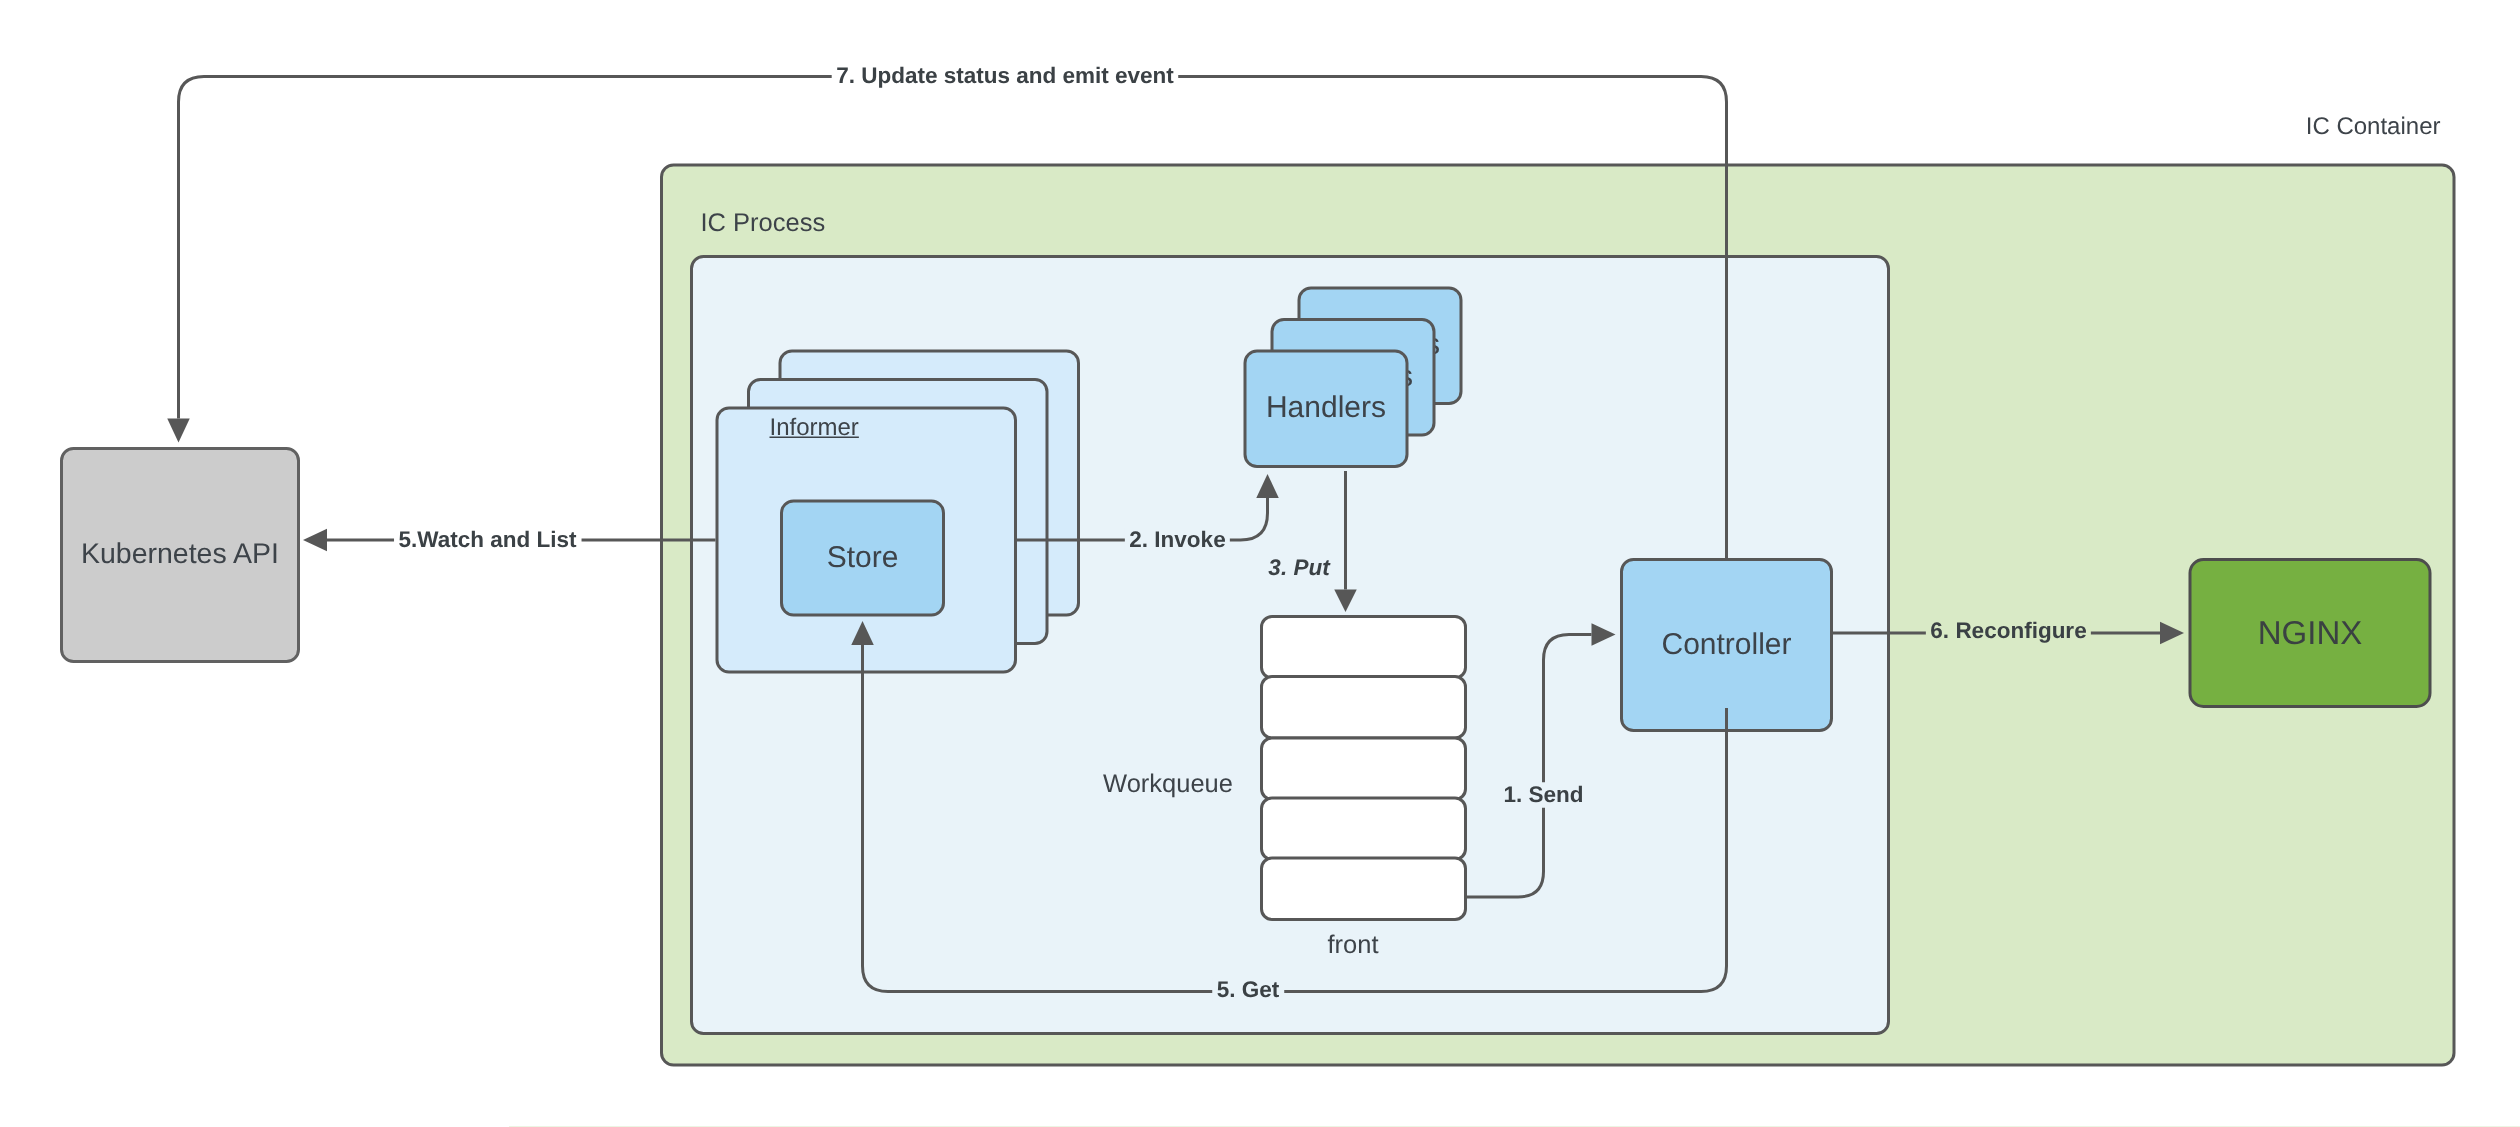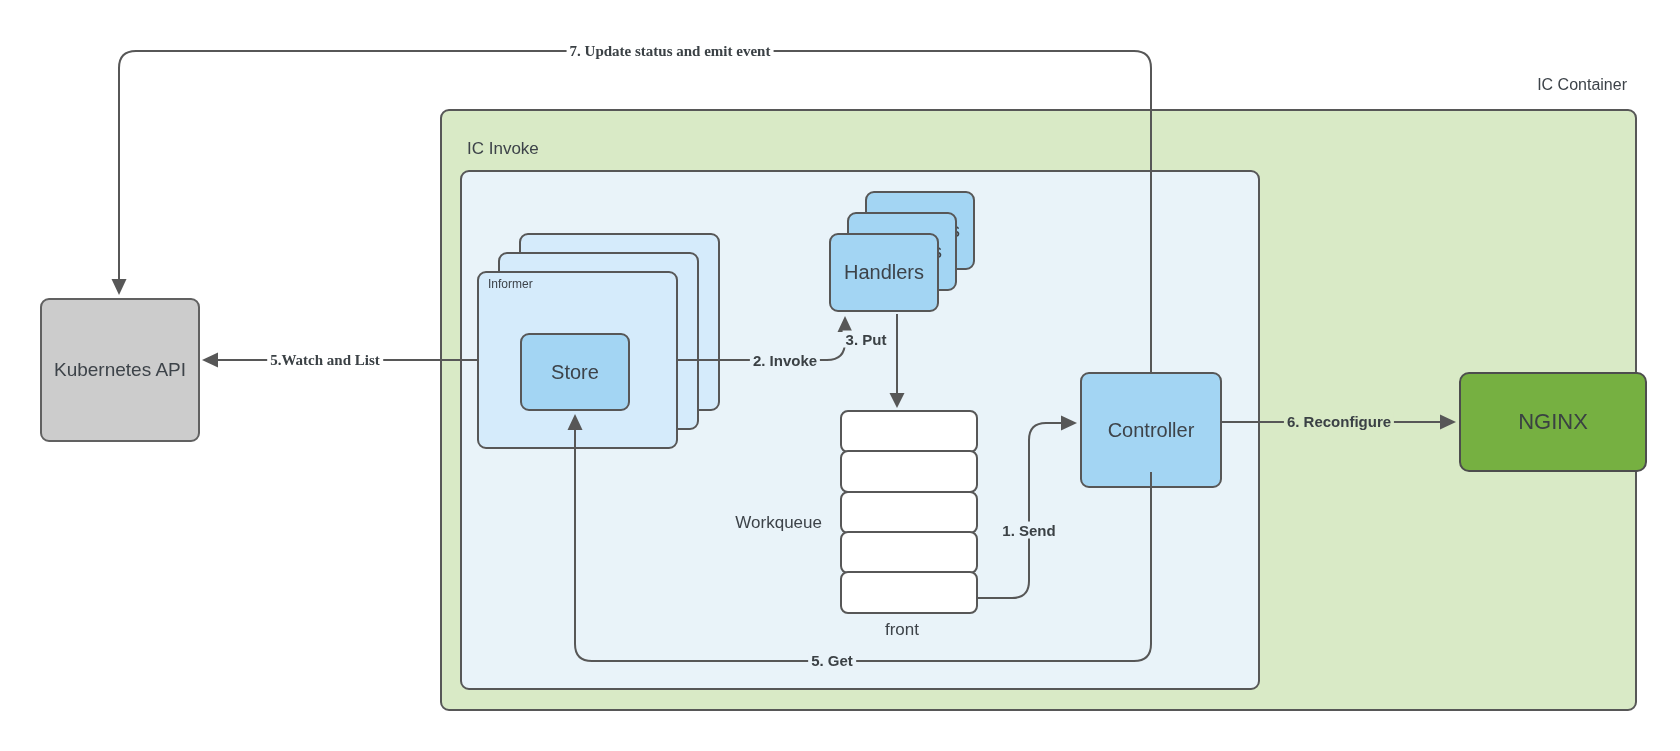--- a/index.html
+++ b/index.html
@@ -37,55 +37,55 @@
   }
   .informer-card{
     width:201px;height:178px;background:var(--informer_fill,#d5ebfb);
     border:2.5px solid var(--stroke,#575757);border-radius:9px;
   }
   .blue-node{background:var(--node_blue_fill,#a3d5f3);font-size:20px;}
   .store{left:520px;top:333px;width:110px;height:78px;z-index:6;}
   .handlers-card{width:110px;height:79px;font-size:20px;margin-left:11px;}
   .controller{left:1080px;top:372px;width:142px;height:116px;z-index:4;}
   .nginx{
-    left:1459px;top:372px;width:188px;height:100px;
+    left:1459px;top:372px;width:162px;height:100px;
     background:var(--nginx_fill,#76b041);border-color:#4d4d4d;
     font-size:22px;color:#3a4142;z-index:4;border-radius:10px;
   }
-  .informer-label{left:488px;top:277px;font-size:12px;z-index:6;}
+  .informer-label{left:513px;top:277px;font-size:16px;z-index:6;text-decoration:underline;}
   
   .queue{left:840px;top:410px;width:138px;z-index:4;}
   .queue-cell{
     box-sizing:border-box;width:138px;height:43px;background:#fff;
     border:2.5px solid var(--stroke,#575757);border-radius:8px;
   }
   .queue-cell + .queue-cell{margin-top:-2.7px;}
   .workqueue-label{left:662px;top:513px;width:160px;text-align:right;font-size:17px;z-index:4;}
   .front-label{left:842px;top:620px;width:120px;text-align:center;font-size:17px;z-index:4;}
   
   svg.wires{position:absolute;left:0;top:0;z-index:10;pointer-events:none;}
   svg.wires path{fill:none;stroke:var(--stroke,#575757);stroke-width:2px;}
   svg.wires polygon{fill:var(--stroke,#575757);stroke:none;}
   
   .edge-label{
     position:absolute;transform:translate(-50%,-50%);
     font-size:15px;font-weight:bold;white-space:nowrap;
     padding:0 3px;z-index:11;color:#3b4145;
   }
-  .bg-white{background:var(--canvas,#fff);font-family:Liberation Serif, serif;}
+  .bg-white{background:var(--canvas,#fff);}
   .bg-process{background:var(--process_fill,#e9f3f9);}
   .bg-green{background:var(--container_fill,#d9eac6);}
 </style>
 </head>
 <body style="--canvas: #ffffff; --container_fill: #d9eac6; --process_fill: #e9f3f9; --informer_fill: #d5ebfb; --node_blue_fill: #a3d5f3; --nginx_fill: #76b041; --k8s_fill: #cccccc; --stroke: #575757; --text: #3d4349;">
 
 <div class="abs container-box"></div>
 <div class="abs zone-label container-label">IC Container</div>
 <div class="abs process-box"></div>
-<div class="abs zone-label process-label">IC Invoke</div>
+<div class="abs zone-label process-label">IC Process</div>
 
 <div class="abs node k8s">
   <span>Kubernetes API</span>
 </div>
 
 <div class="abs informer-card" style="left:519px;top:233px;z-index:4;"></div>
 <div class="abs informer-card" style="left:498px;top:252px;z-index:5;"></div>
 <div class="abs informer-card" style="left:477px;top:271px;z-index:6;"></div>
 <div class="abs informer-label">Informer</div>
 <div class="abs node blue-node store">
@@ -138,17 +138,17 @@
 
   <path d="M 1222 422 H 1440"></path>
   <polygon points="1456,422 1440,414.5 1440,429.5"></polygon>
 
   <path d="M 1151 372 V 68 Q 1151 51 1134 51 H 136 Q 119 51 119 68 V 279"></path>
   <polygon points="119,295 111.5,279 126.5,279"></polygon>
 </svg>
 
 <div class="edge-label bg-white" style="left:325px;top:360px;">5.Watch and List</div>
 <div class="edge-label bg-process" style="left:785px;top:360px;">2. Invoke</div>
-<div class="edge-label bg-process" style="left:866px;top:339px;">3. Put</div>
+<div class="edge-label bg-process" style="left:866px;top:379px;font-style:italic;">3. Put</div>
 <div class="edge-label bg-process" style="left:1029px;top:530px;">1. Send</div>
 <div class="edge-label bg-process" style="left:832px;top:660px;">5. Get</div>
 <div class="edge-label bg-green" style="left:1339px;top:421px;">6. Reconfigure</div>
 <div class="edge-label bg-white" style="left:670px;top:51px;">7. Update status and emit event</div>
 
 </body></html>

